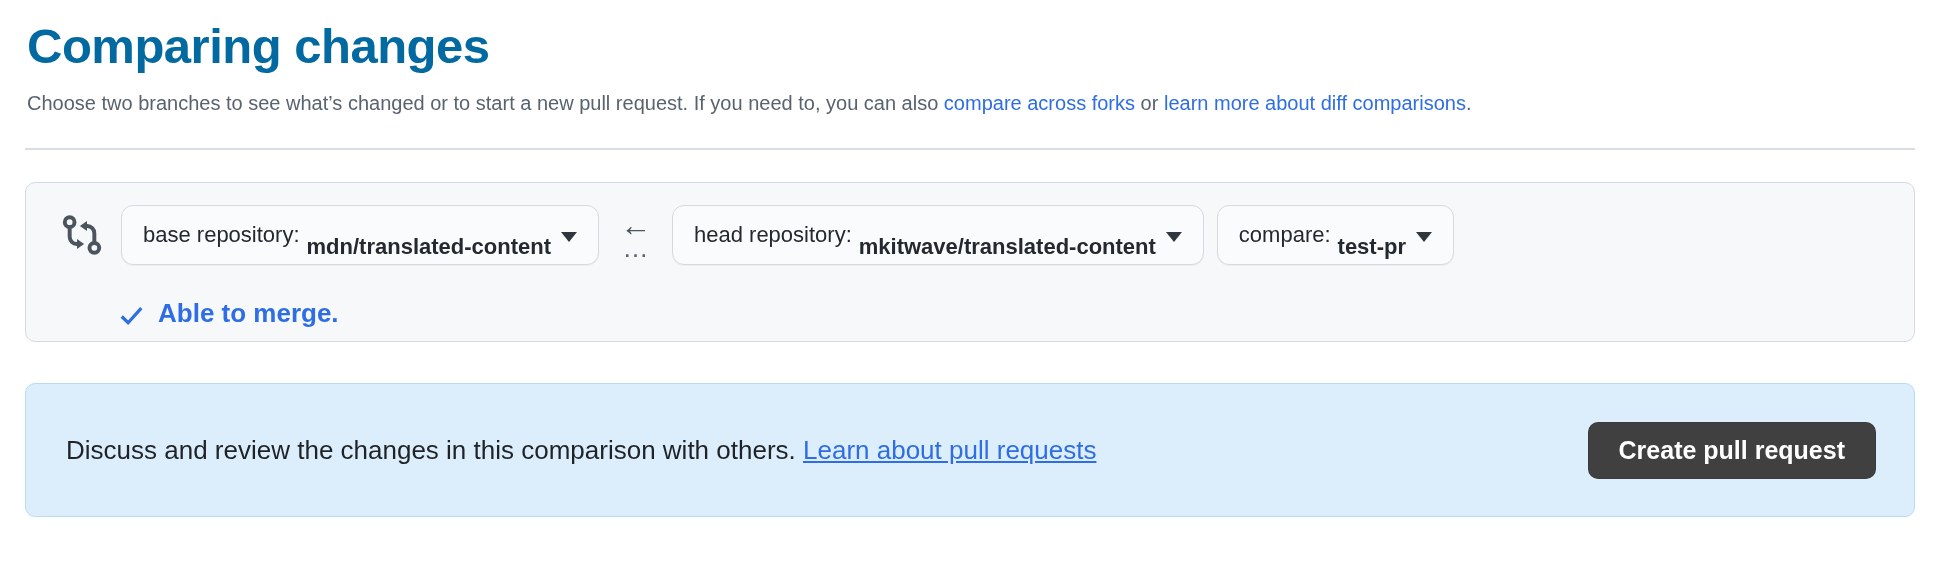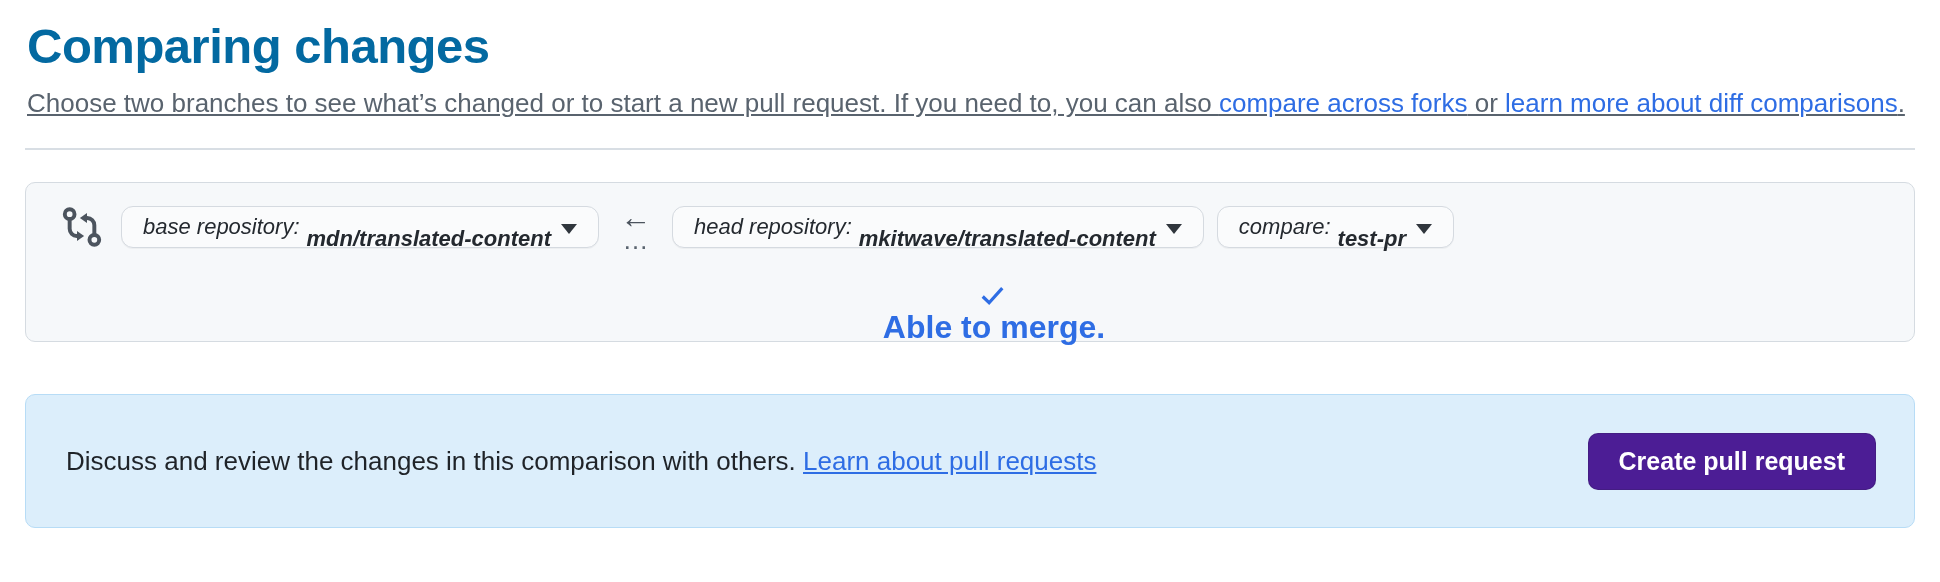--- a/index.html
+++ b/index.html
@@ -10,22 +10,22 @@
     overflow: hidden;
   }
   .container { padding: 18px 25px 0 25px; width: 1940px; }
 
   
   h1.page-title {
     font-size: 49px; font-weight: 600; color: #0369a1;
     line-height: 56px; margin: 0 0 10px 2px; letter-spacing: -0.5px;
   }
   p.intro {
-    font-size: 26px; line-height: 38px; color: #59636e;
-    max-width: 1890px; margin: 0 0 0 2px; text-decoration: underline;
+    font-size: 20px; line-height: 38px; color: #59636e;
+    max-width: 1890px; margin: 0 0 0 2px;
   }
   a.link { color: #2e6de4; text-decoration: none; cursor: pointer; }
   a.link.underlined { text-decoration: underline; }
 
   hr.divider {
     border: none; border-top: 2px solid #d8dee4;
     margin: 26px 0 0 0;
   }
 
   
@@ -34,70 +34,68 @@
     background: #f6f8fa;
     border: 1px solid #d5dbe1;
     border-radius: 10px;
     padding: 22px 35px;
     height: 160px;
   }
   .range-row { display: flex; align-items: center; }
   .compare-icon-wrap { margin-right: 18px; display: flex; align-items: center; }
   .btn-select {
     display: inline-flex; align-items: center;
-    height: 42px; padding: 4px 21px;
+    height: 60px; padding: 4px 21px;
     background: #fafbfc;
     border: 1px solid #d5dae0;
     border-radius: 12px;
     box-shadow: 0 1px 0 rgba(27,31,36,0.04);
     font-size: 22px; color: #24292f;
     font-family: inherit;
     cursor: pointer; white-space: nowrap;
     margin-right: 13px;
-    font-style: italic;
   }
   .btn-select .lbl { font-weight: 400; margin-right: 7px; }
   .btn-select .val { font-weight: 700; margin-top: 24px; }
   .caret {
     width: 0; height: 0;
     border-left: 8px solid transparent;
     border-right: 8px solid transparent;
     border-top: 10px solid #30363d;
     margin-left: 10px; margin-top: 4px;
   }
   .range-direction {
     display: flex; flex-direction: column; align-items: center;
     margin: 0 18px 0 6px; min-width: 36px;
   }
   .range-direction .arrow { font-size: 31px; color: #4c545e; line-height: 26px; }
   .range-direction .dots  { font-size: 26px; color: #59636e; line-height: 18px; letter-spacing: 1px; }
 
   .merge-row {
-    display: flex; align-items: center;
+    display: flex; align-items: flex-end;
     margin: 33px 0 0 57px;
-    font-size: 32px;
-    flex-direction: column;
+    font-size: 26px;
   }
   .merge-row .check { margin-right: 13px; display: flex; align-items: center; }
   .merge-status { color: #2e6de4; font-weight: 700; margin-right: 9px; }
   .merge-desc { color: #59636e; }
 
   
   .pr-banner {
-    margin-top: 52px;
+    margin-top: 41px;
     height: 134px;
     background: #dceefb;
     border: 1px solid #b7dcf6;
     border-radius: 10px;
     display: flex; align-items: center; justify-content: space-between;
     padding: 0 38px 0 40px;
   }
   .pr-banner p { font-size: 26px; color: #1f2328; }
   .btn-primary {
-    background: #4c1d95;
+    background: #404040;
     color: #ffffff;
     font-weight: 700;
     font-size: 25px;
     font-family: inherit;
     border: 1px solid rgba(27,31,36,0.15);
     border-radius: 10px;
     height: 57px; padding: 0 30px;
     cursor: pointer;
     white-space: nowrap;
   }

